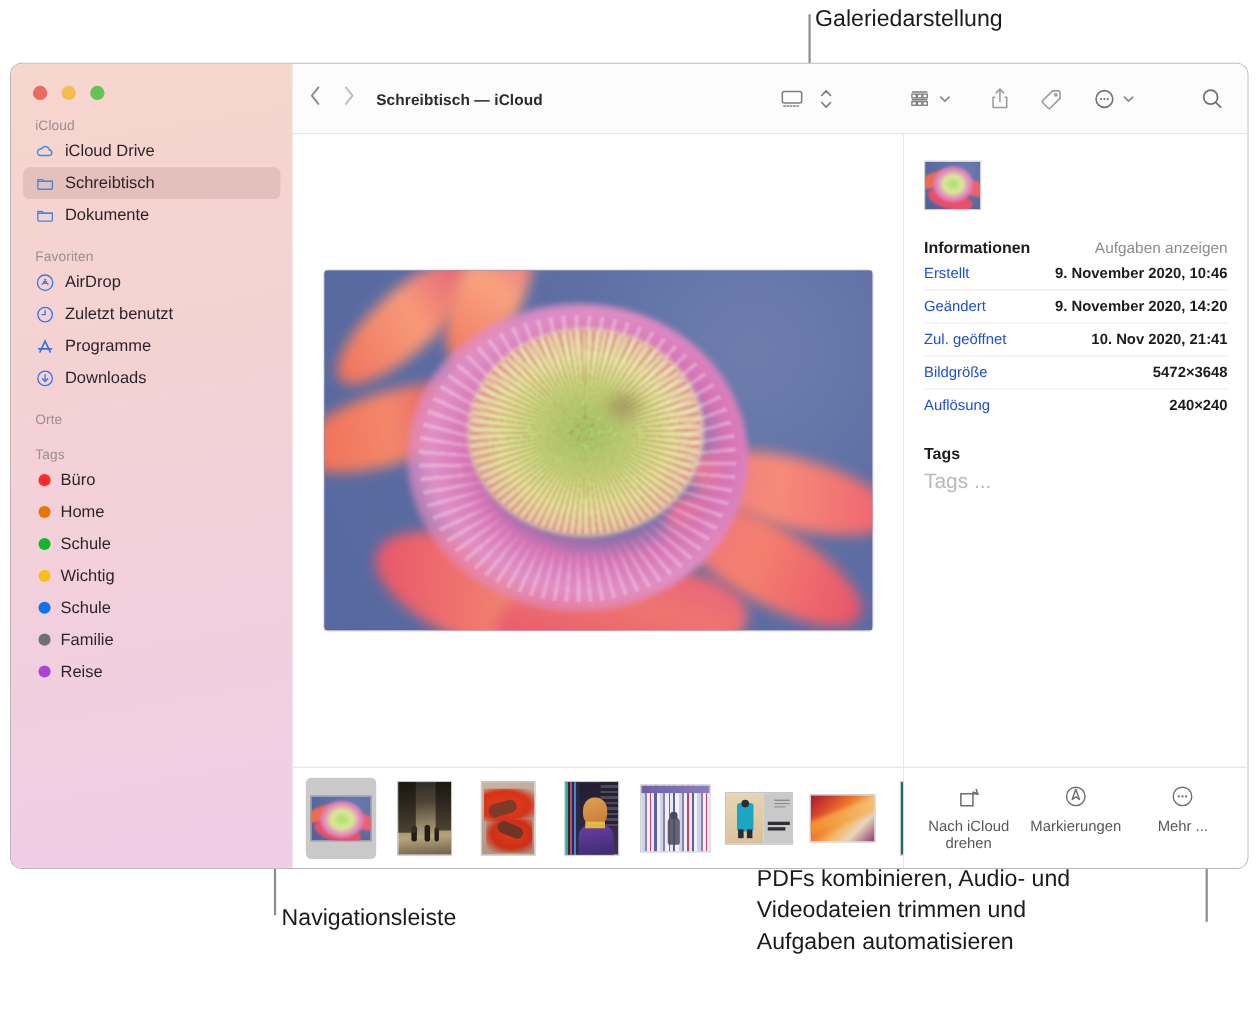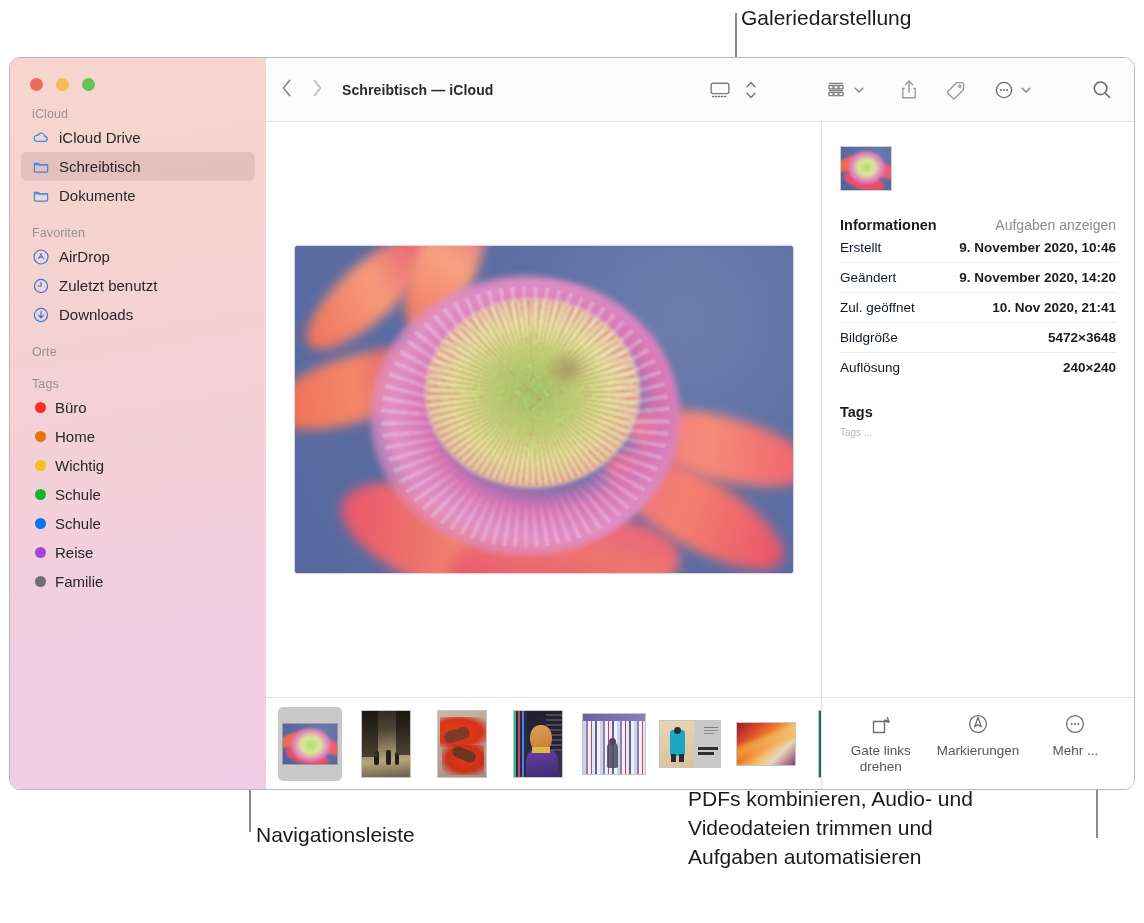--- a/index.html
+++ b/index.html
@@ -138,25 +138,25 @@
   .file-name { font-size:18px; font-weight:700; color:#1c1c1c; line-height:22px; }
   .file-meta { font-size:14.5px; color:#808080; margin-top:4px; }
 
   .sec-head { display:flex; align-items:baseline; justify-content:space-between; margin-top:26px; }
   .sec-title { font-size:14.5px; font-weight:700; color:#1c1c1c; }
   .sec-action { font-size:14px; color:#8d8d8d; }
 
   .kv { display:flex; justify-content:space-between; align-items:center;
         padding: 7px 0 7px 0; border-bottom:1px solid #ececec; gap:8px; }
   .kv:first-of-type { border-top: none; }
-  .kv .k { font-size:13.5px; color:#0f172a; white-space:nowrap; }
+  .kv .k { font-size:13.5px; color:#1d4ed8; white-space:nowrap; }
   .kv .v { font-size:13.5px; color:#1c1c1c; font-weight:700; white-space:nowrap; }
 
   .tags-title { font-size:14.5px; font-weight:700; color:#1c1c1c; margin-top:22px; }
-  .tags-placeholder { font-size:10px; color:#b9b9b9; margin-top:7px; }
+  .tags-placeholder { font-size:19px; color:#b9b9b9; margin-top:7px; }
 
   .actionbar {
     height: 92px; flex:none;
     border-top:1px solid #e2e2e2;
     display:flex; align-items:flex-start; justify-content:space-around;
     padding: 14px 10px 0 10px;
   }
   .act { display:flex; flex-direction:column; align-items:center; gap:7px; width:96px; }
   .act-ico { color:#6e6e6e; height:24px; display:flex; align-items:center; justify-content:center; }
   .act-label { font-size:13.5px; color:#575757; text-align:center; line-height:16px; white-space:pre-line; }
@@ -236,20 +236,29 @@
           <span class="sb-ico">
             <svg width="18" height="18" viewBox="0 0 18 18" fill="none" stroke="#3b74e8" stroke-width="1.2">
               <circle cx="9" cy="9" r="6.6"></circle>
               <path d="M9 5.3V9H6.2" stroke-linecap="round"></path>
             </svg>
           </span>
           <span>Zuletzt benutzt</span>
         </li>
         <li class="sb-item">
           <span class="sb-ico">
+            <svg width="18" height="18" viewBox="0 0 18 18" fill="none" stroke="#2f6fe0" stroke-width="1.5" stroke-linecap="round">
+              <path d="M4.3 14 9 4.2 13.7 14"></path>
+              <path d="M3.2 11.1h11.6"></path>
+            </svg>
+          </span>
+          <span>Programme</span>
+        </li>
+        <li class="sb-item">
+          <span class="sb-ico">
             <svg width="18" height="18" viewBox="0 0 18 18" fill="none" stroke="#3b74e8" stroke-width="1.2" stroke-linecap="round">
               <circle cx="9" cy="9" r="6.6"></circle>
               <path d="M9 5.6v6.1M6.6 9.3 9 11.8l2.4-2.5"></path>
             </svg>
           </span>
           <span>Downloads</span>
         </li>
       </ul>
 
       <div class="gap-m"></div>
@@ -262,38 +271,38 @@
       <ul class="sb-list">
         <li class="sb-item">
           <span class="dot" style="background:#fb2b2b"></span>
           <span>Büro</span>
         </li>
         <li class="sb-item">
           <span class="dot" style="background:#e87408"></span>
           <span>Home</span>
         </li>
         <li class="sb-item">
+          <span class="dot" style="background:#13b52e"></span>
+          <span>Schule</span>
+        </li>
+        <li class="sb-item">
           <span class="dot" style="background:#f5c01e"></span>
           <span>Wichtig</span>
         </li>
         <li class="sb-item">
-          <span class="dot" style="background:#13b52e"></span>
-          <span>Schule</span>
-        </li>
-        <li class="sb-item">
           <span class="dot" style="background:#0a74f0"></span>
           <span>Schule</span>
         </li>
         <li class="sb-item">
+          <span class="dot" style="background:#6f6f75"></span>
+          <span>Familie</span>
+        </li>
+        <li class="sb-item">
           <span class="dot" style="background:#aa44d6"></span>
           <span>Reise</span>
-        </li>
-        <li class="sb-item">
-          <span class="dot" style="background:#6f6f75"></span>
-          <span>Familie</span>
         </li>
       </ul>
     </aside>
 
     <div class="mainarea">
 
       <div class="toolbar">
         <div class="nav-arrows">
           <span class="chev">
             <svg width="13" height="20" viewBox="0 0 13 20" fill="none" stroke="#8a8a8a" stroke-width="1.7" stroke-linecap="round" stroke-linejoin="round">
@@ -568,21 +577,21 @@
 
           <div class="actionbar">
             <div class="act">
               <span class="act-ico">
                 <svg width="24" height="24" viewBox="0 0 24 24" fill="none" stroke="#6e6e6e" stroke-width="1.4" stroke-linecap="round" stroke-linejoin="round">
                   <rect x="4.5" y="9.5" width="11" height="11"></rect>
                   <path d="M15.5 8.2c2.2-.2 3.6.6 4.3 1.9"></path>
                   <path d="M18.4 5.6l1.6 4.4-4.4-.6"></path>
                 </svg>
               </span>
-              <span class="act-label">Gate links
+              <span class="act-label">Nach iCloud
 drehen</span>
             </div>
             <div class="act">
               <span class="act-ico">
                 <svg width="24" height="24" viewBox="0 0 24 24" fill="none" stroke="#6e6e6e" stroke-width="1.3" stroke-linecap="round" stroke-linejoin="round">
                   <circle cx="12" cy="12" r="8.4"></circle>
                   <path d="M12 5.4l3.3 9.4-3.3-2.3-3.3 2.3z"></path>
                 </svg>
               </span>
               <span class="act-label">Markierungen</span>

